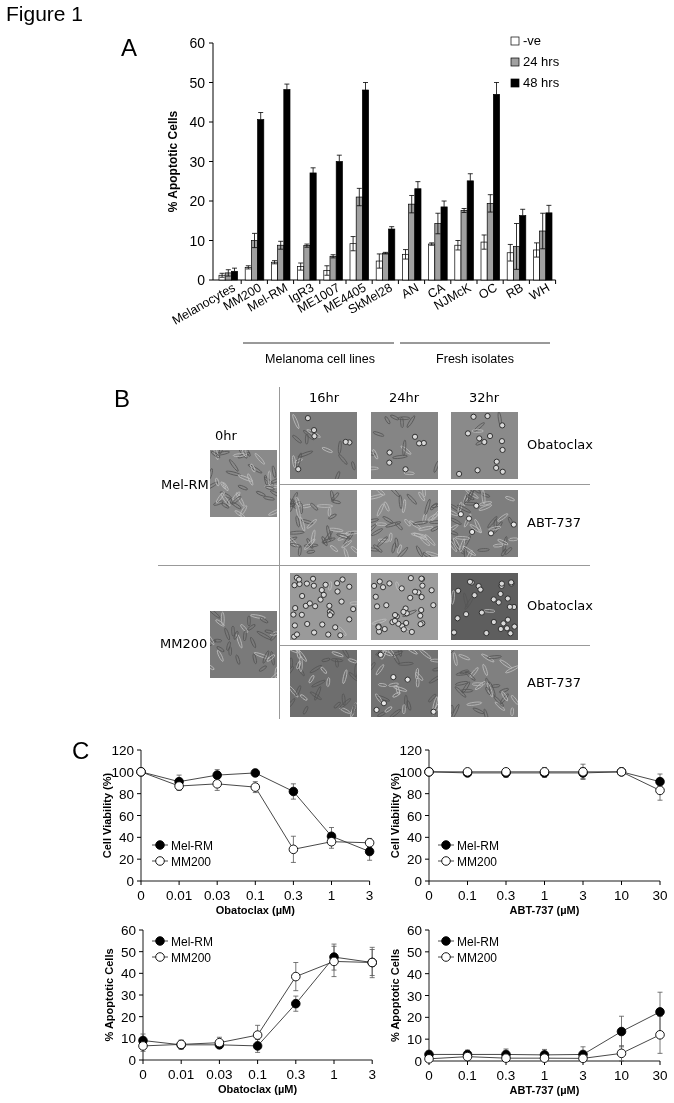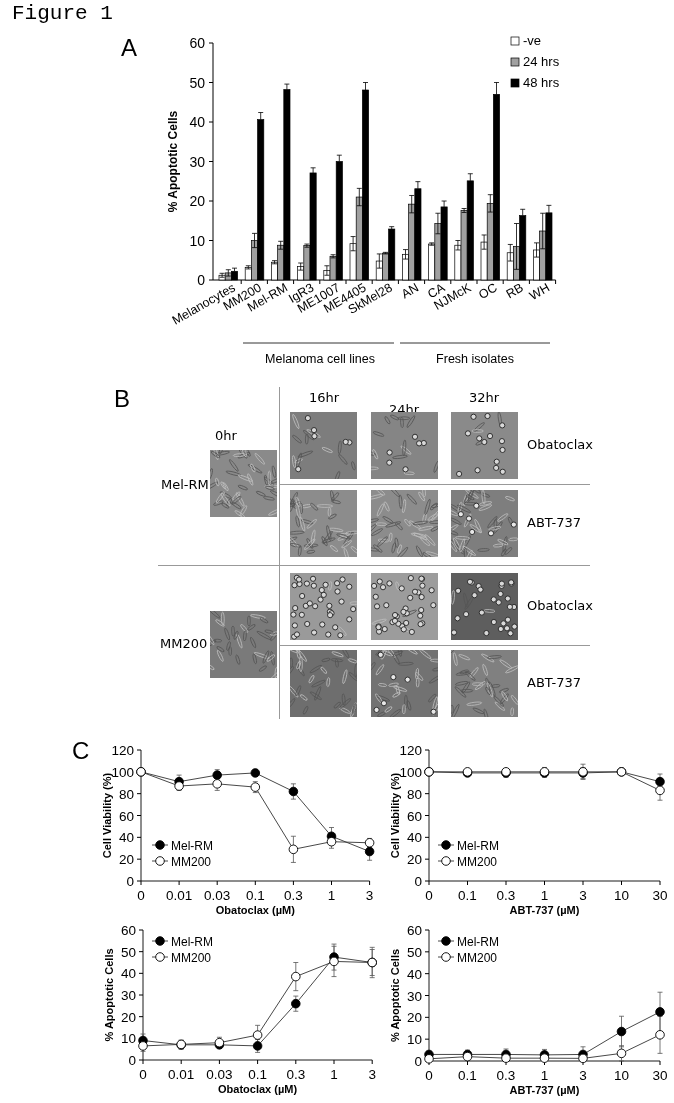--- a/index.html
+++ b/index.html
@@ -1,18 +1,18 @@
 <!DOCTYPE html>
 <html><head>
 <meta charset="utf-8">
 <style>
   html, body { margin:0; padding:0; background:#ffffff; }
   body { width:674px; height:1103px; position:relative; overflow:hidden; font-family:"Liberation Sans", sans-serif; color:#000; }
   .abs { position:absolute; }
-  .fig-title { left:12px; top:2px; font-size:21px; font-family:Liberation Mono, monospace; font-weight:normal; }
+  .fig-title { left:6px; top:2px; font-size:21px; font-family:Liberation Sans, sans-serif; font-weight:normal; }
   .panel-letter { font-size:24px; font-family:"Liberation Sans", sans-serif; }
   svg text { font-family:"Liberation Sans", sans-serif; }
   .cell-img { position:absolute; width:67px; height:67px; overflow:hidden; }
   .b-label { position:absolute; font-size:13px; font-family:"DejaVu Sans", sans-serif; }
 </style>
 </head>
 <body>
 
 <div class="abs fig-title">Figure 1</div>
 
@@ -239,21 +239,21 @@
     <rect x="511" y="58" width="8" height="8" fill="#a0a0a0" stroke="#000" stroke-width="0.7"></rect>
     <text x="523" y="66" font-size="13">24 hrs</text>
     <rect x="511" y="79" width="8" height="8" fill="#000000" stroke="#000" stroke-width="0.7"></rect>
     <text x="523" y="87" font-size="13">48 hrs</text>
   </svg>
 
 <div class="abs panel-letter" style="left:114px;top:385px;">B</div>
 <div>
   <div class="b-label" style="left:215px;top:428px;">0hr</div>
   <div class="b-label" style="left:309px;top:390px;">16hr</div>
-  <div class="b-label" style="left:389px;top:402px;">24hr</div>
+  <div class="b-label" style="left:389px;top:390px;">24hr</div>
   <div class="b-label" style="left:469px;top:390px;">32hr</div>
 
   <div class="b-label" style="left:161px;top:477px;">Mel-RM</div>
   <div class="b-label" style="left:160px;top:636px;">MM200</div>
 
   <div class="b-label" style="left:527px;top:437px;">Obatoclax</div>
   <div class="b-label" style="left:527px;top:515px;">ABT-737</div>
   <div class="b-label" style="left:527px;top:598px;">Obatoclax</div>
   <div class="b-label" style="left:527px;top:675px;">ABT-737</div>
 

